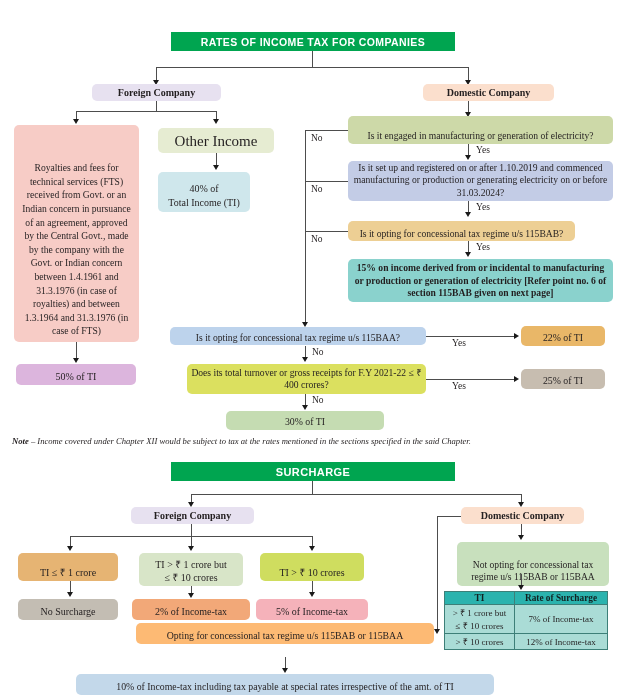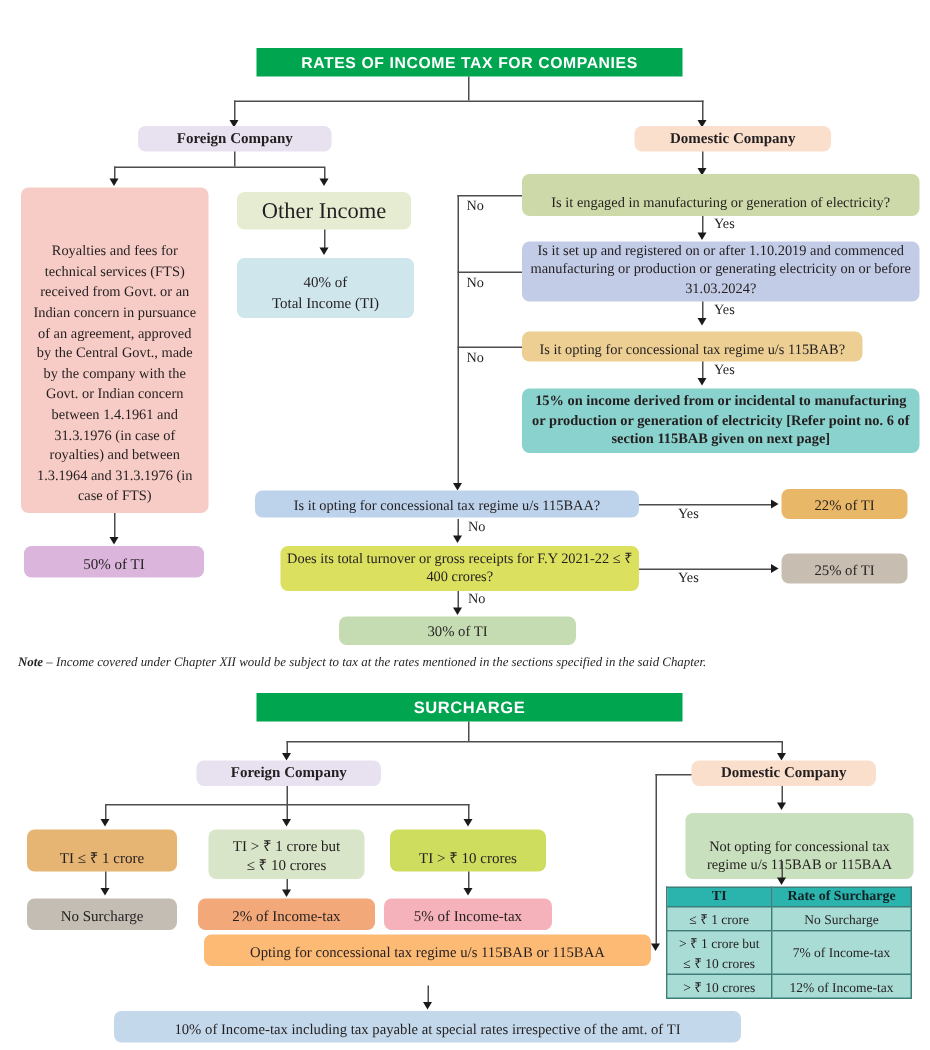--- a/index.html
+++ b/index.html
@@ -130,21 +130,21 @@
     <span>Royalties and fees for technical services (FTS) received from Govt. or an Indian concern in pursuance of an agreement, approved by the Central Govt., made by the company with the Govt. or Indian concern between 1.4.1961 and 31.3.1976 (in case of royalties) and between 1.3.1964 and 31.3.1976 (in case of FTS)</span>
   </div>
 
   <div class="box" id="other-income-box" style="left:158px; top:128px; width:116px; height:25px; background:#e6ecd2; font-size:15px;">
     <span>Other Income</span>
   </div>
 
   <div class="ln vln" style="left:216px; top:153px; height:13px;"></div>
   <div class="arw" style="left:212.5px; top:165px;"></div>
 
-  <div class="box" id="forty-box" style="left:158px; top:172px; width:118px; height:40px; background:#cfe7ec; font-size:10px; line-height:1.4; white-space:pre-line;">
+  <div class="box" id="forty-box" style="left:158px; top:172px; width:92px; height:40px; background:#cfe7ec; font-size:10px; line-height:1.4; white-space:pre-line;">
     <span>40% of
 Total Income (TI)</span>
   </div>
 
   <div class="ln vln" style="left:76px; top:342px; height:17px;"></div>
   <div class="arw" style="left:72.5px; top:358px;"></div>
 
   <div class="box" id="fifty-box" style="left:16px; top:364px; width:120px; height:21px; background:#dcb5dd; font-size:10px;">
     <span>50% of TI</span>
   </div>
@@ -301,24 +301,20 @@
   <div class="arw" style="left:517.5px; top:585px;"></div>
 
   <table id="sc-table" style="left:444px; top:591px; width:164px;">
     <thead>
       <tr>
         <th style="width:70px;">TI</th>
         <th>Rate of Surcharge</th>
       </tr>
     </thead>
     <tbody>
-      <tr>
-        <td>≤ ₹ 1 crore</td>
-        <td>No Surcharge</td>
-      </tr>
       <tr>
         <td style="white-space:pre-line;">&gt; ₹ 1 crore but
 ≤ ₹ 10 crores</td>
         <td>7% of Income-tax</td>
       </tr>
       <tr>
         <td>&gt; ₹ 10 crores</td>
         <td>12% of Income-tax</td>
       </tr>
     </tbody>

